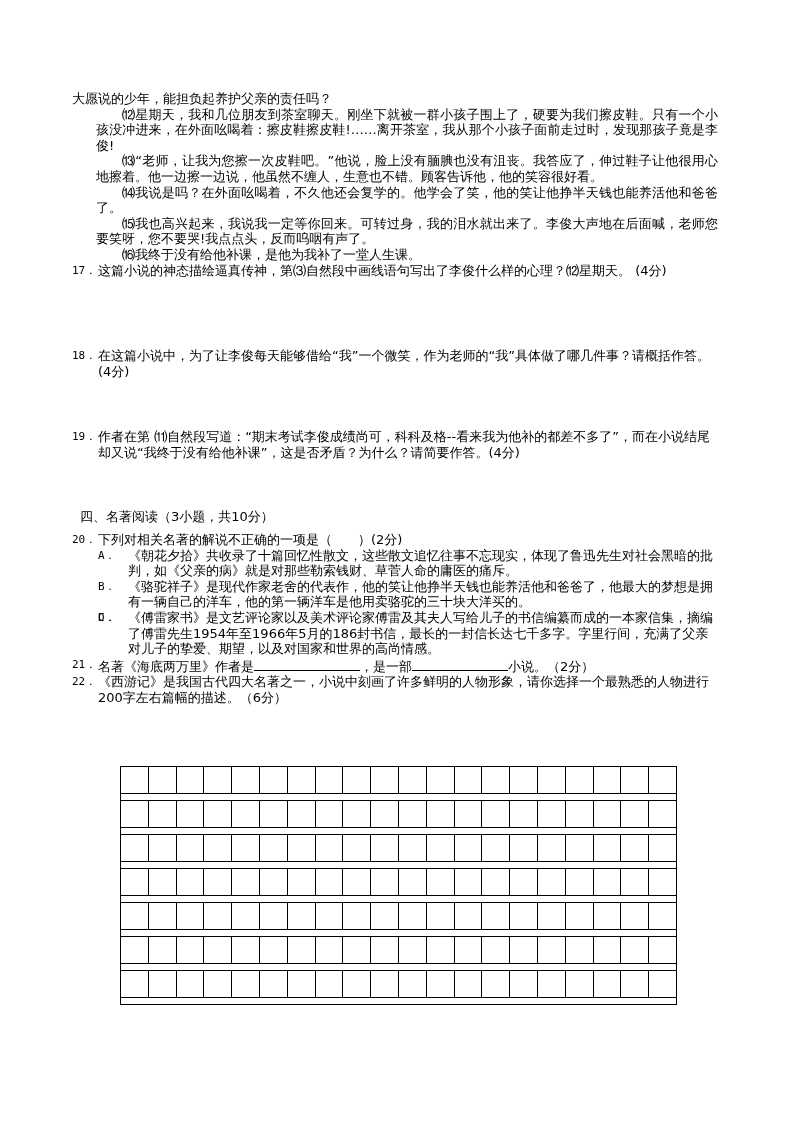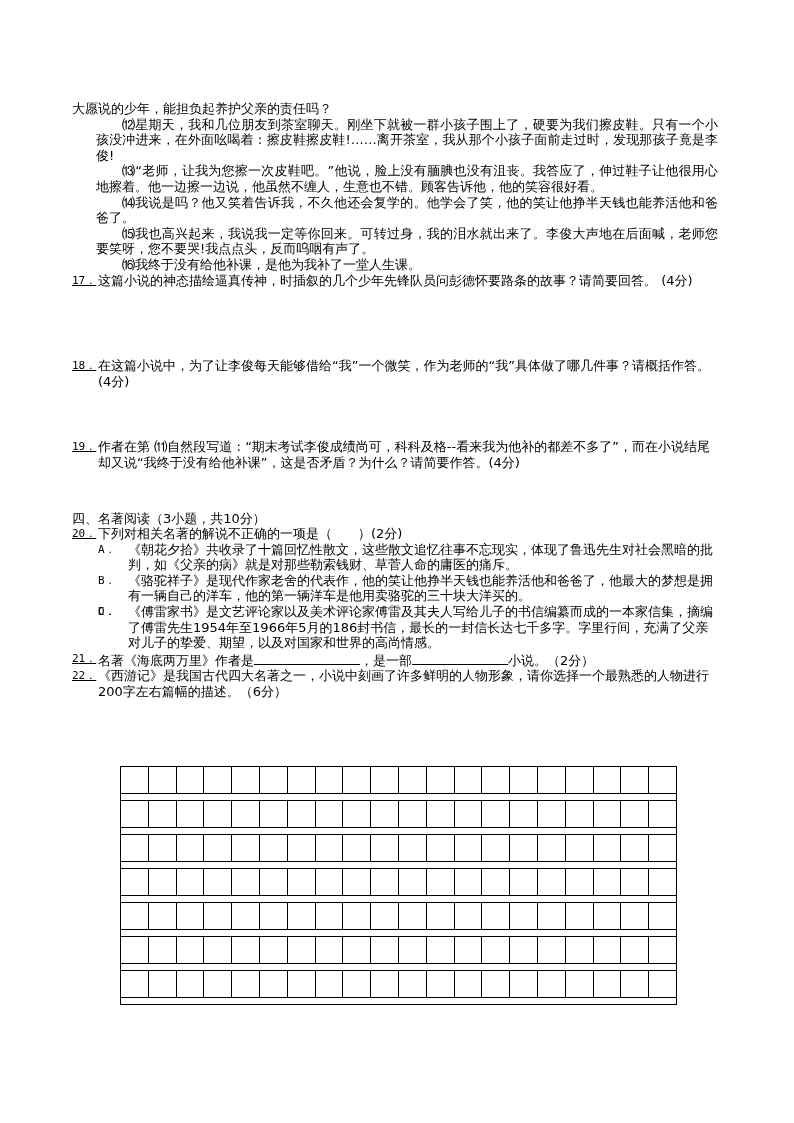--- a/index.html
+++ b/index.html
@@ -1,52 +1,52 @@
 <!DOCTYPE html>
 <html><head>
 <meta charset="utf-8">
 <style>
   html, body { margin: 0; padding: 0; background: #ffffff; }
   body { width: 794px; height: 1123px; position: relative; overflow: hidden;
          font-family: "DejaVu Sans", sans-serif; color: #000; }
-  .page { position: absolute; left: 72px; top: 101px; width: 646px; font-size: 13px; line-height: 15.6px; }
+  .page { position: absolute; left: 72px; top: 91px; width: 646px; font-size: 13px; line-height: 15.6px; }
   .p { margin: 0; text-align: justify; }
   .indent { text-indent: 26px; margin-left: 24px; }
   .q { position: relative; padding-left: 26px; margin: 0; }
-  .q .num { position: absolute; left: 0; top: 0; font-family: "DejaVu Sans Mono", monospace; font-size: 11px; text-decoration: underline; }
+  .q .num { position: absolute; left: 0; top: 0; font-family: "DejaVu Sans Mono", monospace; font-size: 11px; }
   .opt { position: relative; padding-left: 56px; margin: 0; }
   .opt .lab { position: absolute; left: 26px; top: 0; font-family: "DejaVu Sans Mono", monospace; font-size: 11px; }
-  .sec { margin: 0; }
+  .sec { margin: 8px; }
   .blank { display: inline-block; border-bottom: 1px solid #000; height: 13px; vertical-align: baseline; }
   .blank.w1 { width: 106px; }
   .blank.w2 { width: 96px; }
   .gap17 { height: 70px; }
   .gap18 { height: 50px; }
   .gap19 { height: 40px; }
   .grid { position: absolute; left: 120px; top: 766px; width: 555px; border-left: 1px solid #000; border-right: 1px solid #000; }
   .grow { display: flex; height: 26px; border-top: 1px solid #000; border-bottom: 1px solid #000; }
   .grow + .gapline { height: 6px; }
   .gapline { height: 6px; }
   .cell { flex: 1; border-right: 1px solid #000; }
   .cell:last-child { border-right: none; }
 </style>
 </head>
 <body>
 
 <div class="page">
   <p class="p">大愿说的少年，能担负起养护父亲的责任吗？</p>
   <p class="p indent">⑿星期天，我和几位朋友到茶室聊天。刚坐下就被一群小孩子围上了，硬要为我们擦皮鞋。只有一个小孩没冲进来，在外面吆喝着：擦皮鞋擦皮鞋!……离开茶室，我从那个小孩子面前走过时，发现那孩子竟是李俊!</p>
   <p class="p indent">⒀“老师，让我为您擦一次皮鞋吧。”他说，脸上没有腼腆也没有沮丧。我答应了，伸过鞋子让他很用心地擦着。他一边擦一边说，他虽然不缠人，生意也不错。顾客告诉他，他的笑容很好看。</p>
-  <p class="p indent">⒁我说是吗？他又笑着告诉我，不久他还会复学的。他学会了笑，他的笑让他挣半天钱也能养活他和爸爸了。</p>
+  <p class="p indent">⒁我说是吗？在外面吆喝着，不久他还会复学的。他学会了笑，他的笑让他挣半天钱也能养活他和爸爸了。</p>
   <p class="p indent">⒂我也高兴起来，我说我一定等你回来。可转过身，我的泪水就出来了。李俊大声地在后面喊，老师您要笑呀，您不要哭!我点点头，反而呜咽有声了。</p>
   <p class="p indent">⒃我终于没有给他补课，是他为我补了一堂人生课。</p>
 
   <div class="q">
     <span class="num">17．</span>
-    <span>这篇小说的神态描绘逼真传神，时插叙的几个少年先锋队员问彭德怀要路条的故事？请简要回答。</span>
+    <span>这篇小说的神态描绘逼真传神，第⑶自然段中画线语句写出了李俊什么样的心理？⑿星期天。</span>
     <span>(4分)</span>
   </div>
   <div class="gap17"></div>
 
   <div class="q">
     <span class="num">18．</span>
     <span>在这篇小说中，为了让李俊每天能够借给“我”一个微笑，作为老师的“我”具体做了哪几件事？请概括作答。(4分)</span>
   </div>
   <div class="gap18"></div>
 

